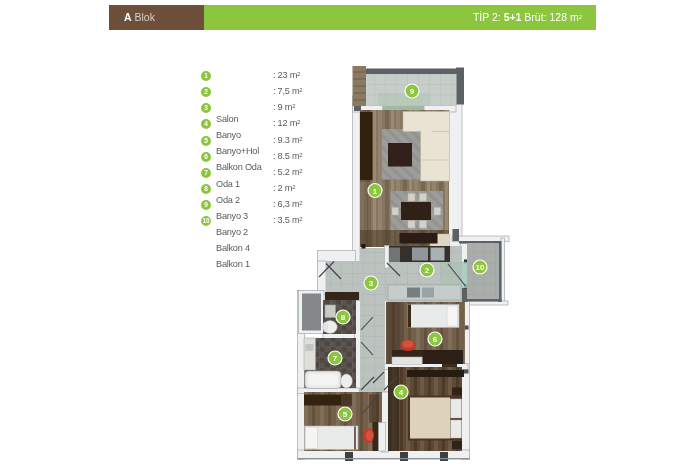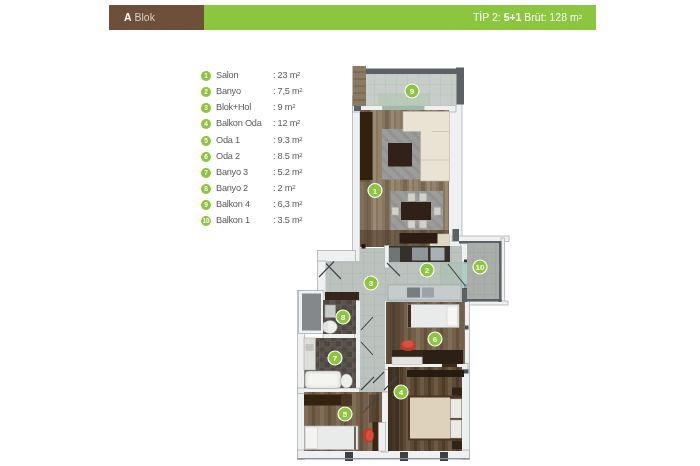--- a/index.html
+++ b/index.html
@@ -3,37 +3,37 @@
 <meta charset="utf-8">
 <style>
   html,body{margin:0;padding:0;}
   body{width:700px;height:466px;background:#ffffff;font-family:"Liberation Sans",sans-serif;position:relative;overflow:hidden;}
   .bar-brown{position:absolute;left:109px;top:5px;width:107px;height:25px;background:#6e4f39;color:#fff;font-size:10.5px;line-height:25px;padding-left:15px;box-sizing:border-box;}
   .bar-brown b{color:#fff;}
   .bar-brown span{color:#d8cfc7;}
   .bar-green{position:absolute;left:204px;top:5px;width:392px;height:25px;background:#8cc63e;color:#fff;font-size:10.5px;line-height:25px;text-align:right;padding-right:14px;box-sizing:border-box;}
   .legend{position:absolute;left:0;top:0;}
   .lc{position:absolute;left:201px;width:10px;height:10px;border-radius:50%;background:#8cc63e;color:#fff;font-size:6.5px;font-weight:bold;text-align:center;line-height:10px;}
-  .ll{position:absolute;left:216px;font-size:9.2px;letter-spacing:-0.25px;color:#5a5b5e;white-space:nowrap;}
+  .ll{position:absolute;left:216px;font-size:9.2px;letter-spacing:-0.25px;color:#5a5b5e;white-space:nowrap;margin-top:44px;}
   .lv{position:absolute;left:273px;font-size:9.2px;letter-spacing:-0.25px;color:#5a5b5e;white-space:nowrap;}
   sup{font-size:6px;vertical-align:2px;}
 </style>
 </head>
 <body>
 <div class="bar-brown"><b>A</b> <span>Blok</span></div>
 <div class="bar-green">TİP 2: <b>5+1</b> Brüt: 128 m<sup>2</sup></div>
 <div class="legend">
 <div class="lc" style="top:71.0px">1</div>
     <div class="ll" style="top:70.0px">Salon</div>
     <div class="lv" style="top:70.0px">: 23 m<sup>2</sup></div>
 <div class="lc" style="top:87.1px">2</div>
     <div class="ll" style="top:86.1px">Banyo</div>
     <div class="lv" style="top:86.1px">: 7,5 m<sup>2</sup></div>
 <div class="lc" style="top:103.3px">3</div>
-    <div class="ll" style="top:102.3px">Blok+Hol</div>
+    <div class="ll" style="top:102.3px">Banyo+Hol</div>
     <div class="lv" style="top:102.3px">: 9 m<sup>2</sup></div>
 <div class="lc" style="top:119.4px">4</div>
     <div class="ll" style="top:118.4px">Balkon Oda</div>
     <div class="lv" style="top:118.4px">: 12 m<sup>2</sup></div>
 <div class="lc" style="top:135.6px">5</div>
     <div class="ll" style="top:134.6px">Oda 1</div>
     <div class="lv" style="top:134.6px">: 9.3 m<sup>2</sup></div>
 <div class="lc" style="top:151.7px">6</div>
     <div class="ll" style="top:150.7px">Oda 2</div>
     <div class="lv" style="top:150.7px">: 8.5 m<sup>2</sup></div>

